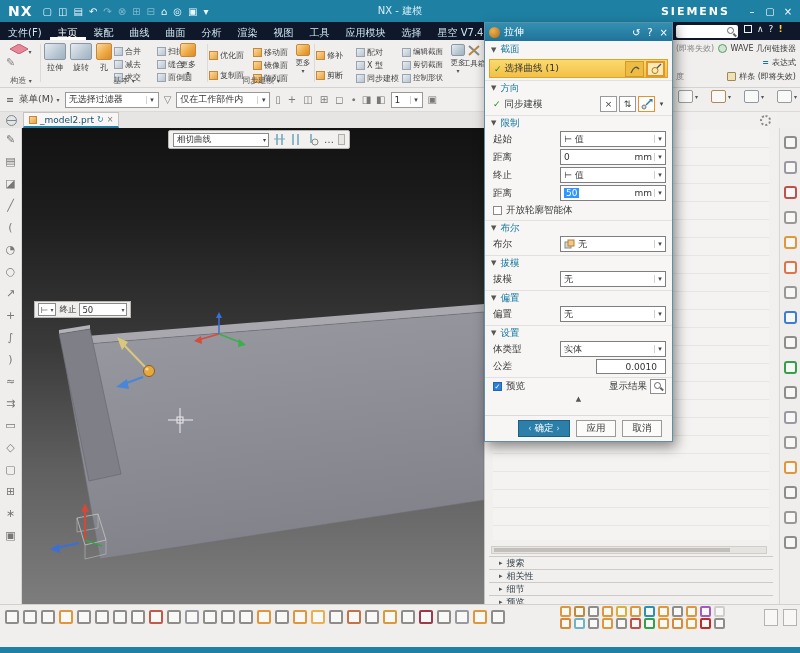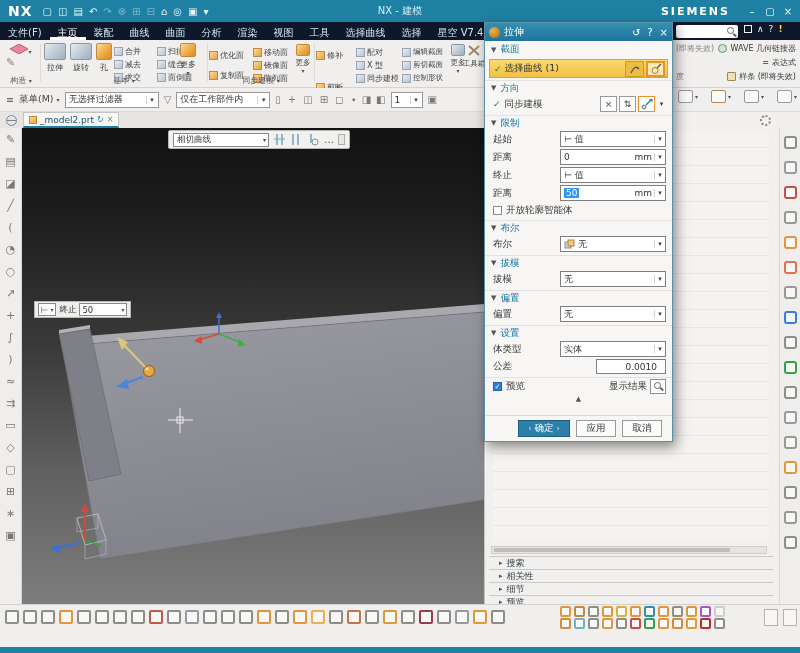--- a/index.html
+++ b/index.html
@@ -183,21 +183,21 @@
 
   <span class="mtab">文件(F)</span>
       <span class="mtab active">主页</span>
       <span class="mtab">装配</span>
       <span class="mtab">曲线</span>
       <span class="mtab">曲面</span>
       <span class="mtab">分析</span>
       <span class="mtab">渲染</span>
       <span class="mtab">视图</span>
       <span class="mtab">工具</span>
-      <span class="mtab">选择曲线</span>
+      <span class="mtab">应用模块</span>
       <span class="mtab">选择</span>
       <span class="mtab">星空 V7.4</span>
       <span class="mtab">模圣软件</span>
       <span class="mtab">布线器</span>
     </div>
   <div class="msearch" style="top:25px">
     <span class="mag"></span>
   </div>
   <div class="mricos" style="top:24px">
     <span class="fsbox"></span>
@@ -303,21 +303,21 @@
           <span class="bl" style="font-size:7.5px">更多</span>
           <span class="carsm">▾</span>
         </span>
       </div>
       <div class="glab"><span>同步建模</span> <span class="carsm">▾</span></div>
     </div>
     <div class="rsep" style="left:314px"></div>
 
     <div class="rg" style="left:316px;width:166px">
       <div style="display:flex;padding-top:3px">
-        <span class="smcol colL" style="width:40px;gap:20px;padding-top:3px">
+        <span class="smcol colL" style="width:40px;gap:8px;padding-top:3px">
 
         <span class="rsm">
               <span class="rsq"></span>
               <span>修补</span>
             </span>
             <span class="rsm">
               <span class="rsq"></span>
               <span>剪断</span>
             </span>
           </span>

